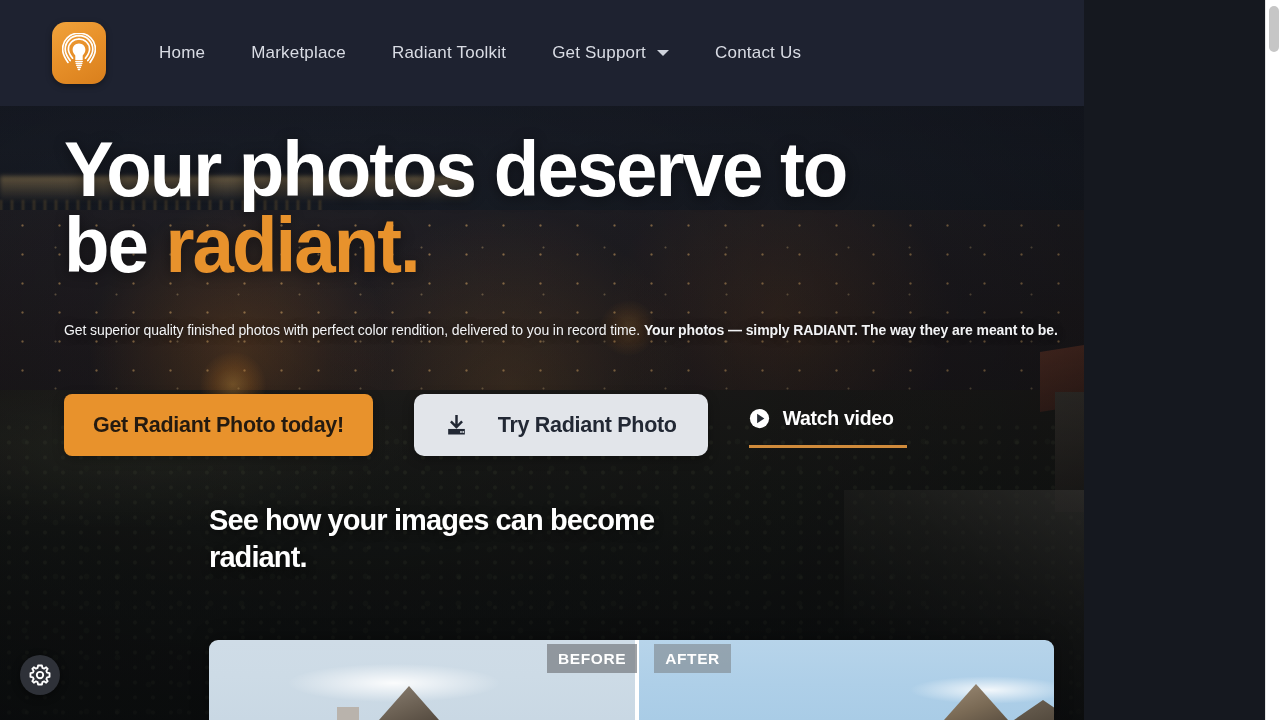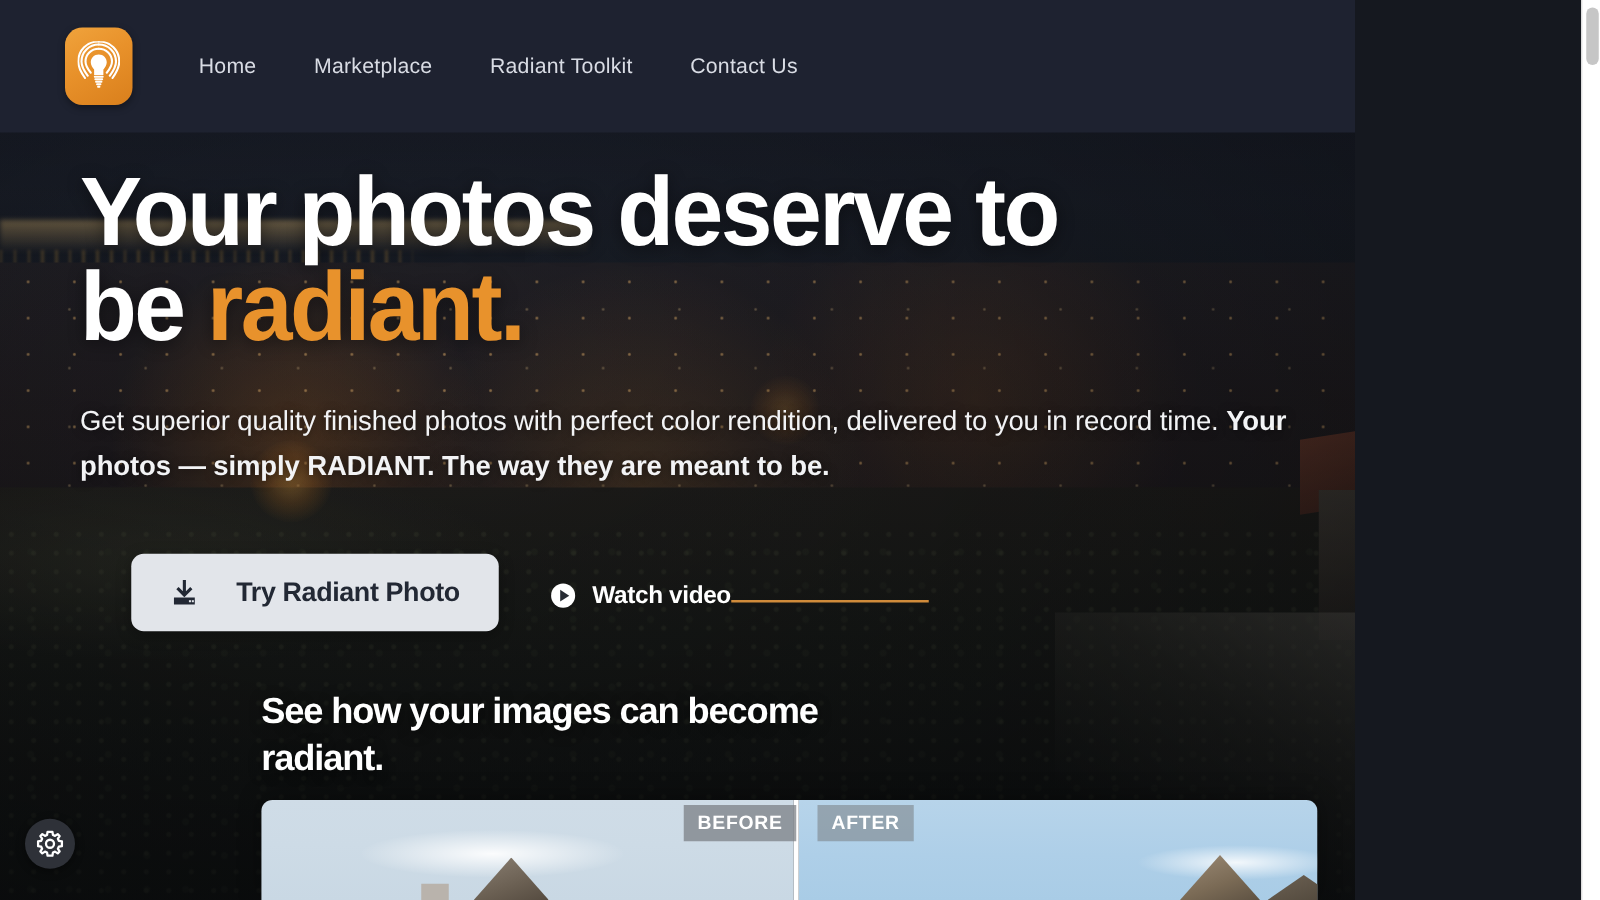--- a/index.html
+++ b/index.html
@@ -138,21 +138,21 @@
   .hero { position:absolute; left:0; top:106px; width:100%; z-index:20; }
   .headline {
     margin:26px 0 0 64px; max-width:980px;
     font-size:78px; line-height:.97; font-weight:bold; color:#ffffff;
     letter-spacing:-2.1px; transform:scaleX(.955); transform-origin:left center;
     text-shadow:0 2px 14px rgba(0,0,0,.45);
   }
   .headline .accent { color:#e8922c; }
   .subhead {
     margin:36px 0 0 64px; max-width:1000px;
-    font-size:22px; line-height:1.64; color:#f2f3f5; letter-spacing:-.1px;
+    font-size:14px; line-height:1.64; color:#f2f3f5; letter-spacing:-.1px;
     text-shadow:0 1px 8px rgba(0,0,0,.5);
   }
   .subhead b { font-weight:bold; }
 
   .cta-row { display:flex; align-items:center; margin:52px 0 0 64px; }
   .btn {
     display:flex; align-items:center; justify-content:center; gap:14px;
     border:none; cursor:pointer; white-space:nowrap;
     font-family:"Liberation Sans", sans-serif; font-weight:bold;
   }
@@ -161,21 +161,21 @@
     background:#e8922c; color:#241a10; font-size:21.5px; letter-spacing:-.3px;
     box-shadow:0 3px 12px rgba(0,0,0,.3);
   }
   .btn-secondary {
     height:62px; padding:0 31px; border-radius:10px; margin-left:41px;
     background:#e2e5ea; color:#222834; font-size:21.5px; letter-spacing:-.3px;
     box-shadow:0 3px 12px rgba(0,0,0,.3);
     gap:30px;
   }
   .watch {
-    margin-left:41px; display:flex; flex-direction:row; align-items:flex-start;
+    margin-left:41px; display:flex; flex-direction:column; align-items:flex-start;
     cursor:pointer; padding-top:4px;
   }
   .watch-inner { display:flex; align-items:center; gap:13px; }
   .watch-label { color:#ffffff; font-size:19.5px; font-weight:bold; letter-spacing:-.3px; }
   .watch-rule { width:158px; height:2.5px; background:#d08b3b; margin-top:15px; }
 
   .section-title {
     margin:46px 0 0 209px; max-width:640px;
     font-size:29px; line-height:1.28; font-weight:bold; color:#ffffff;
     letter-spacing:-.9px; text-shadow:0 2px 10px rgba(0,0,0,.5);
@@ -299,36 +299,43 @@
       <div class="nav-link">
         <span>Home</span>
       </div>
       <div class="nav-link">
         <span>Marketplace</span>
       </div>
       <div class="nav-link">
         <span>Radiant Toolkit</span>
       </div>
       <div class="nav-link">
+        <span>Get Support</span>
+        <span class="caret"></span>
+      </div>
+      <div class="nav-link">
         <span>Contact Us</span>
       </div>
     </div>
   </div>
 
   <div class="hero">
     <h1 class="headline">
       <span>Your photos deserve to</span><br>
       <span>be </span><span class="accent">radiant.</span>
     </h1>
 
     <p class="subhead">
       <span>Get superior quality finished photos with perfect color rendition, delivered to you in record time. </span><b>Your photos — simply RADIANT. The way they are meant to be.</b>
     </p>
 
     <div class="cta-row">
+      <button class="btn btn-primary">
+        <span>Get Radiant Photo today!</span>
+      </button>
 
       <button class="btn btn-secondary">
         <svg width="23" height="23" viewBox="0 0 24 24">
           <path d="M12 2.4 L12 12.6 M12 13.6 L7.1 8.7 M12 13.6 L16.9 8.7" stroke="#222834" stroke-width="2.6" fill="none" stroke-linecap="square"></path>
           <path d="M3.3 15.6 L20.7 15.6 L20.7 21.4 L3.3 21.4 Z" fill="#222834"></path>
           <rect x="15.8" y="17.9" width="1.7" height="1.7" fill="#e2e5ea"></rect>
           <rect x="18.2" y="17.9" width="1.7" height="1.7" fill="#e2e5ea"></rect>
         </svg>
         <span>Try Radiant Photo</span>
       </button>

